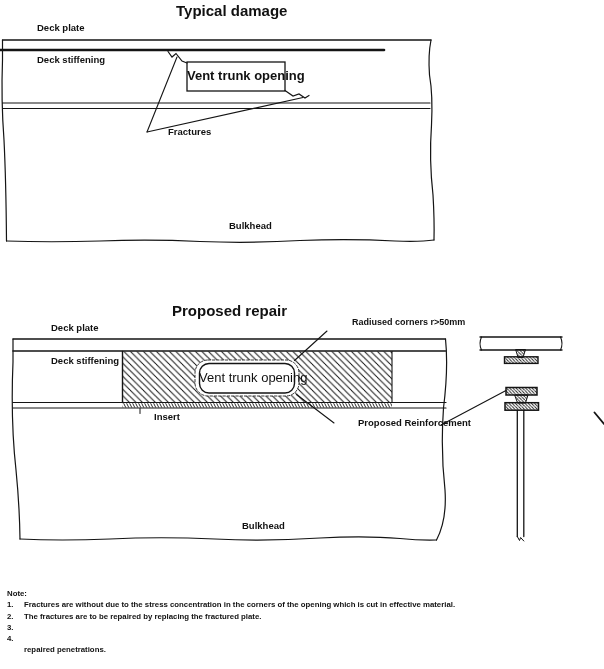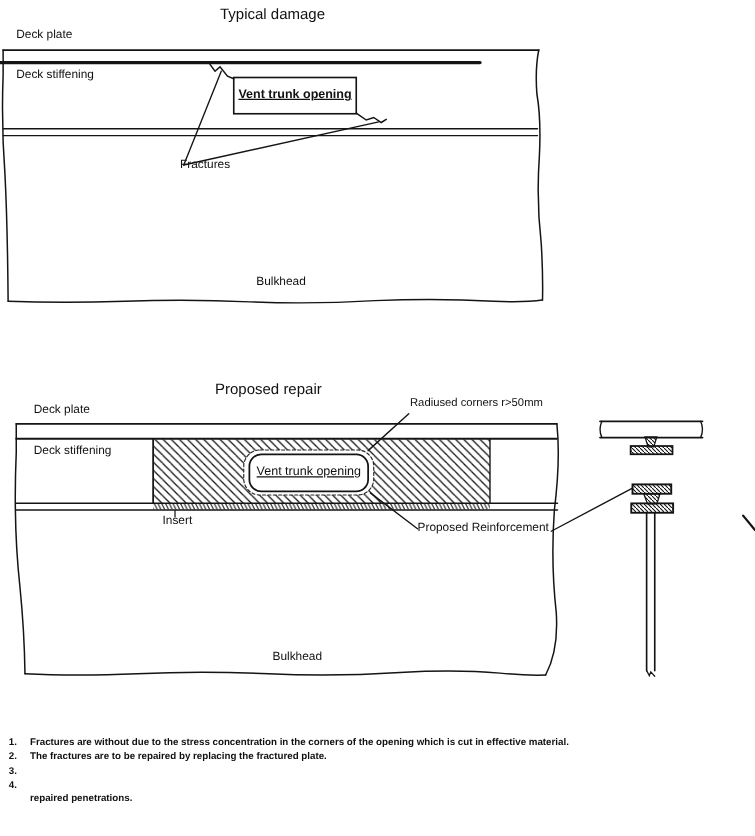--- a/index.html
+++ b/index.html
@@ -1,23 +1,23 @@
 <!DOCTYPE html>
 <html><head>
 <meta charset="utf-8">
 <style>
   html,body{margin:0;padding:0;background:#fff;}
   body{width:604px;height:669px;position:relative;overflow:hidden;
        font-family:"Liberation Sans",sans-serif;color:#111;}
   #stage{position:absolute;left:0;top:0;width:604px;height:669px;}
   svg{position:absolute;left:0;top:0;}
-  .lbl{position:absolute;white-space:nowrap;font-weight:400;font-size:9.5px;line-height:10px;}
+  .lbl{position:absolute;white-space:nowrap;font-weight:700;font-size:9.5px;line-height:10px;margin-left:24px;}
   .lbl-center{text-align:center;white-space:nowrap;}
-  .title{position:absolute;font-weight:400;font-size:12px;line-height:16px;white-space:nowrap;text-align:center;}
-  .vent{position:absolute;font-size:10px;line-height:10px;text-decoration:underline;}
+  .title{position:absolute;font-weight:700;font-size:15px;line-height:16px;white-space:nowrap;text-align:center;}
+  .vent{position:absolute;font-size:13px;line-height:10px;}
   .notes{position:absolute;left:7px;top:588px;width:590px;font-size:7.8px;
          font-weight:700;line-height:11.3px;}
   .note-row{display:flex;}
   .note-row .num{width:17px;flex:0 0 17px;}
   .note-row .txt{flex:1;}
 </style>
 </head>
 <body>
 
 <div id="stage">
@@ -121,20 +121,21 @@
   <div class="title" style="left:172px;top:303px;">Proposed repair</div>
   <div class="lbl" style="left:27px;top:323px;">Deck plate</div>
   <div class="lbl" style="left:27px;top:356px;">Deck stiffening</div>
   <div class="vent lbl-center" style="left:199px;top:373px;width:96px;">Vent trunk opening</div>
   <div class="lbl" style="left:130px;top:412px;">Insert</div>
   <div class="lbl" style="left:328px;top:317px;font-size:9px;">Radiused corners r&gt;50mm</div>
   <div class="lbl" style="left:334px;top:418px;">Proposed Reinforcement</div>
   <div class="lbl" style="left:218px;top:521px;">Bulkhead</div>
 
   <div class="notes">
+    <div>Note:</div>
     <div class="note-row">
       <span class="num">1.</span>
       <span class="txt">Fractures are without due to the stress concentration in the corners of the opening which is cut in effective material.</span>
     </div>
     <div class="note-row">
       <span class="num">2.</span>
       <span class="txt">The fractures are to be repaired by replacing the fractured plate.</span>
     </div>
     <div class="note-row">
       <span class="num">3.</span>

